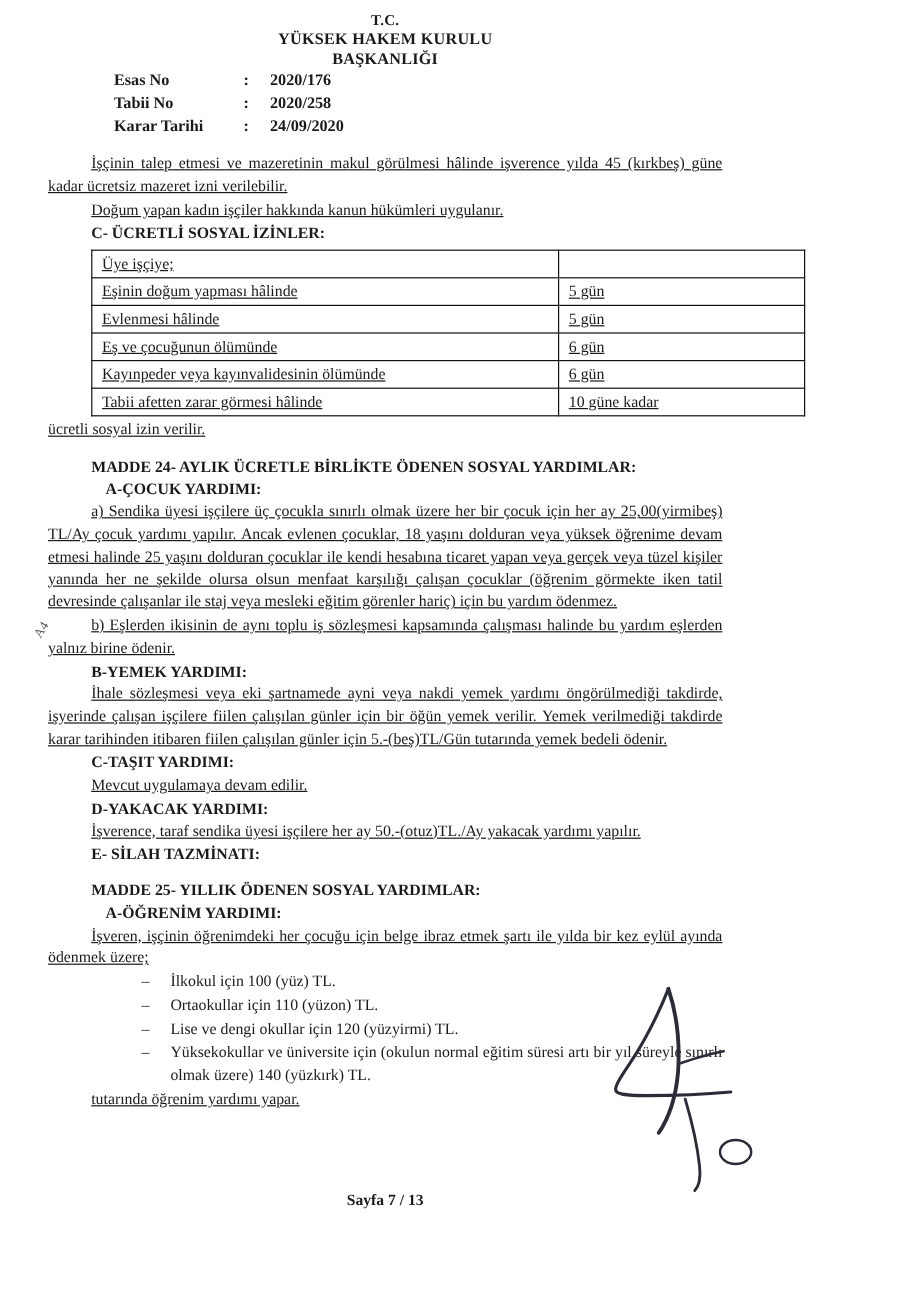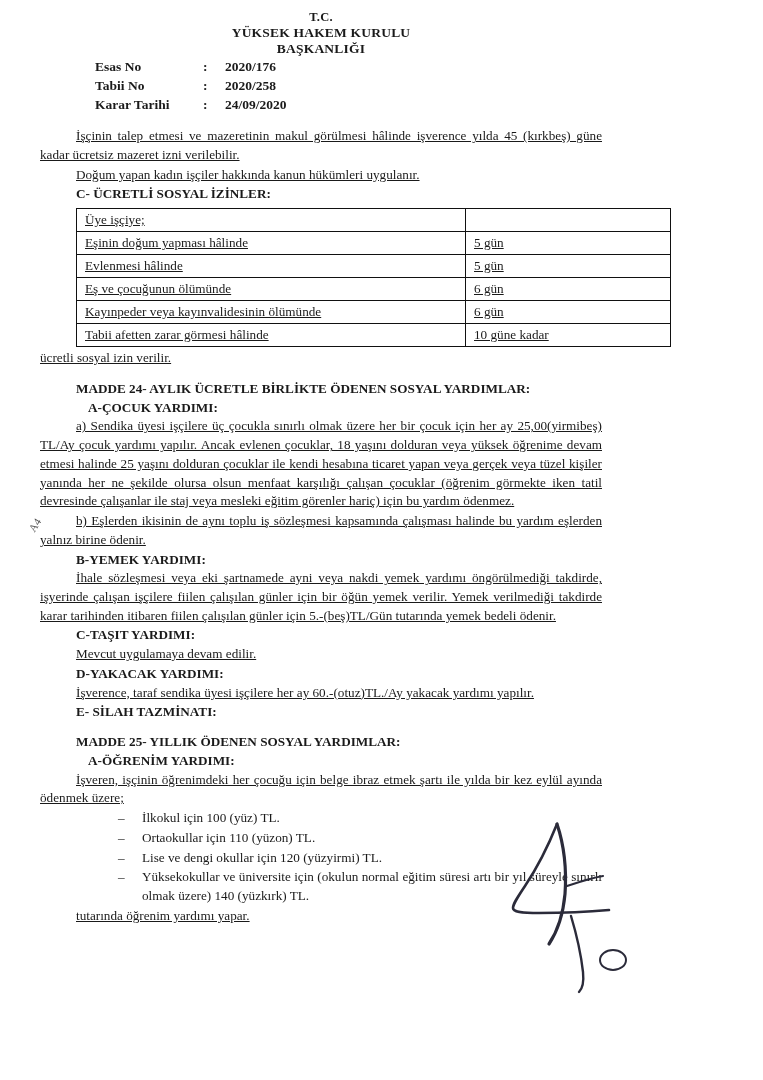--- a/index.html
+++ b/index.html
@@ -236,21 +236,21 @@
     <div class="p indent">a) Sendika üyesi işçilere üç çocukla sınırlı olmak üzere her bir çocuk için her ay 25,00(yirmibeş) TL/Ay çocuk yardımı yapılır. Ancak evlenen çocuklar, 18 yaşını dolduran veya yüksek öğrenime devam etmesi halinde 25 yaşını dolduran çocuklar ile kendi hesabına ticaret yapan veya gerçek veya tüzel kişiler yanında her ne şekilde olursa olsun menfaat karşılığı çalışan çocuklar (öğrenim görmekte iken tatil devresinde çalışanlar ile staj veya mesleki eğitim görenler hariç) için bu yardım ödenmez.</div>
     <div class="p indent">b) Eşlerden ikisinin de aynı toplu iş sözleşmesi kapsamında çalışması halinde bu yardım eşlerden yalnız birine ödenir.</div>
 
     <div class="heading indent">B-YEMEK YARDIMI:</div>
     <div class="p indent">İhale sözleşmesi veya eki şartnamede ayni veya nakdi yemek yardımı öngörülmediği takdirde, işyerinde çalışan işçilere fiilen çalışılan günler için bir öğün yemek verilir. Yemek verilmediği takdirde karar tarihinden itibaren fiilen çalışılan günler için 5.-(beş)TL/Gün tutarında yemek bedeli ödenir.</div>
 
     <div class="heading indent">C-TAŞIT YARDIMI:</div>
     <div class="p indent">Mevcut uygulamaya devam edilir.</div>
 
     <div class="heading indent">D-YAKACAK YARDIMI:</div>
-    <div class="p indent">İşverence, taraf sendika üyesi işçilere her ay 60.-(otuz)TL./Ay yakacak yardımı yapılır.</div>
+    <div class="p indent">İşverence, taraf sendika üyesi işçilere her ay 50.-(otuz)TL./Ay yakacak yardımı yapılır.</div>
 
     <div class="heading indent">E- SİLAH TAZMİNATI:</div>
 
     <div class="spacer-md"></div>
 
     <div class="heading indent">MADDE 25- YILLIK ÖDENEN SOSYAL YARDIMLAR:</div>
     <div class="heading indent-lg">A-ÖĞRENİM YARDIMI:</div>
     <div class="p indent">İşveren, işçinin öğrenimdeki her çocuğu için belge ibraz etmek şartı ile yılda bir kez eylül ayında ödenmek üzere;</div>
 
     <ul class="dash-list">
@@ -280,13 +280,16 @@
   <div class="signature">
     <svg width="190" height="175" viewBox="0 0 190 175" fill="none" xmlns="http://www.w3.org/2000/svg">
       <path d="M52 4 C58 22, 62 46, 60 74 C58 96, 52 112, 44 124" stroke="#2b2b3a" stroke-width="3.2" stroke-linecap="round" fill="none"></path>
       <path d="M52 4 C44 24, 32 48, 20 66 C12 78, 8 84, 8 88 C8 92, 16 93, 34 93 C56 93, 82 92, 104 90" stroke="#2b2b3a" stroke-width="2.6" stroke-linecap="round" fill="none"></path>
       <path d="M62 66 C74 62, 86 58, 98 56" stroke="#2b2b3a" stroke-width="2.2" stroke-linecap="round" fill="none"></path>
       <path d="M66 96 C72 116, 76 134, 78 152 C79 162, 78 168, 74 172" stroke="#2b2b3a" stroke-width="2.4" stroke-linecap="round" fill="none"></path>
       <ellipse cx="108" cy="140" rx="13" ry="10" stroke="#2b2b3a" stroke-width="2" fill="none"></ellipse>
     </svg>
   </div>
 
+  <div class="footer">
+    <span>Sayfa 7 / 13</span>
+  </div>
 </div>
 
 </body></html>

